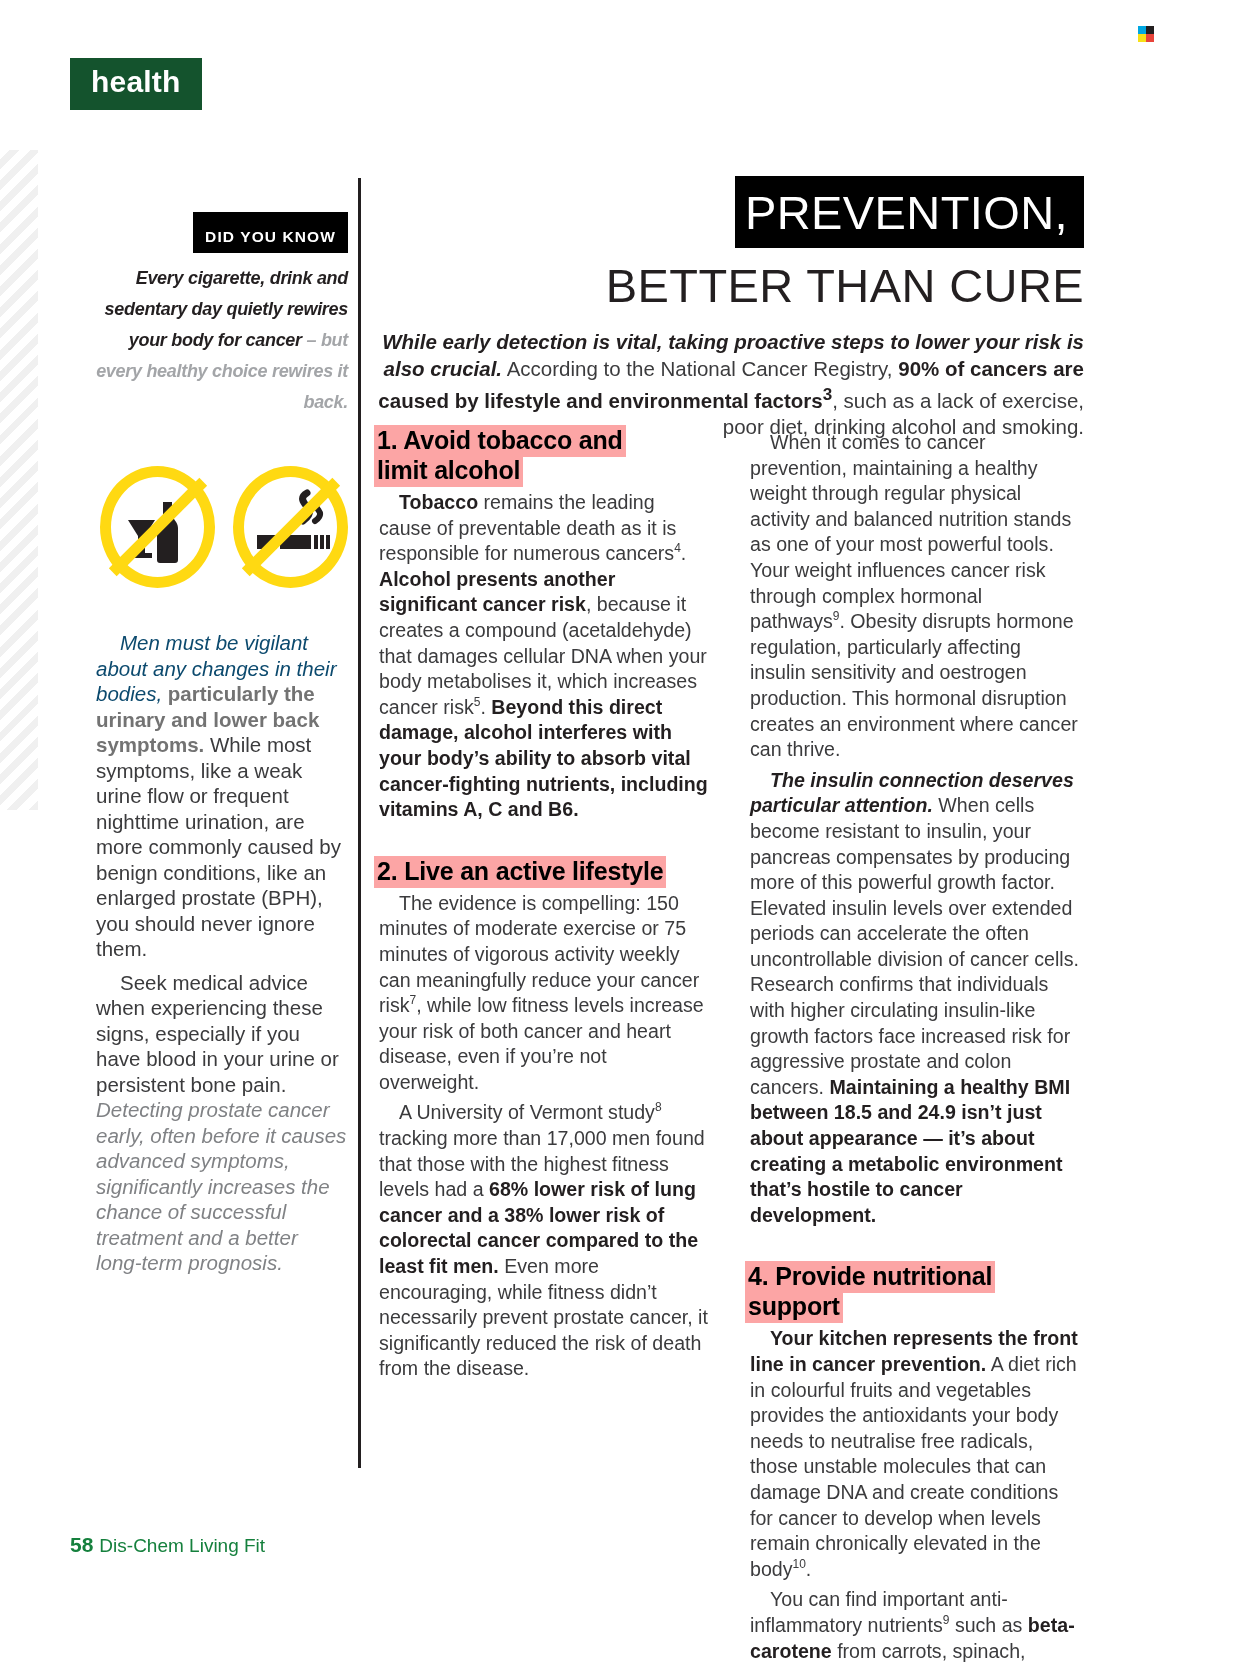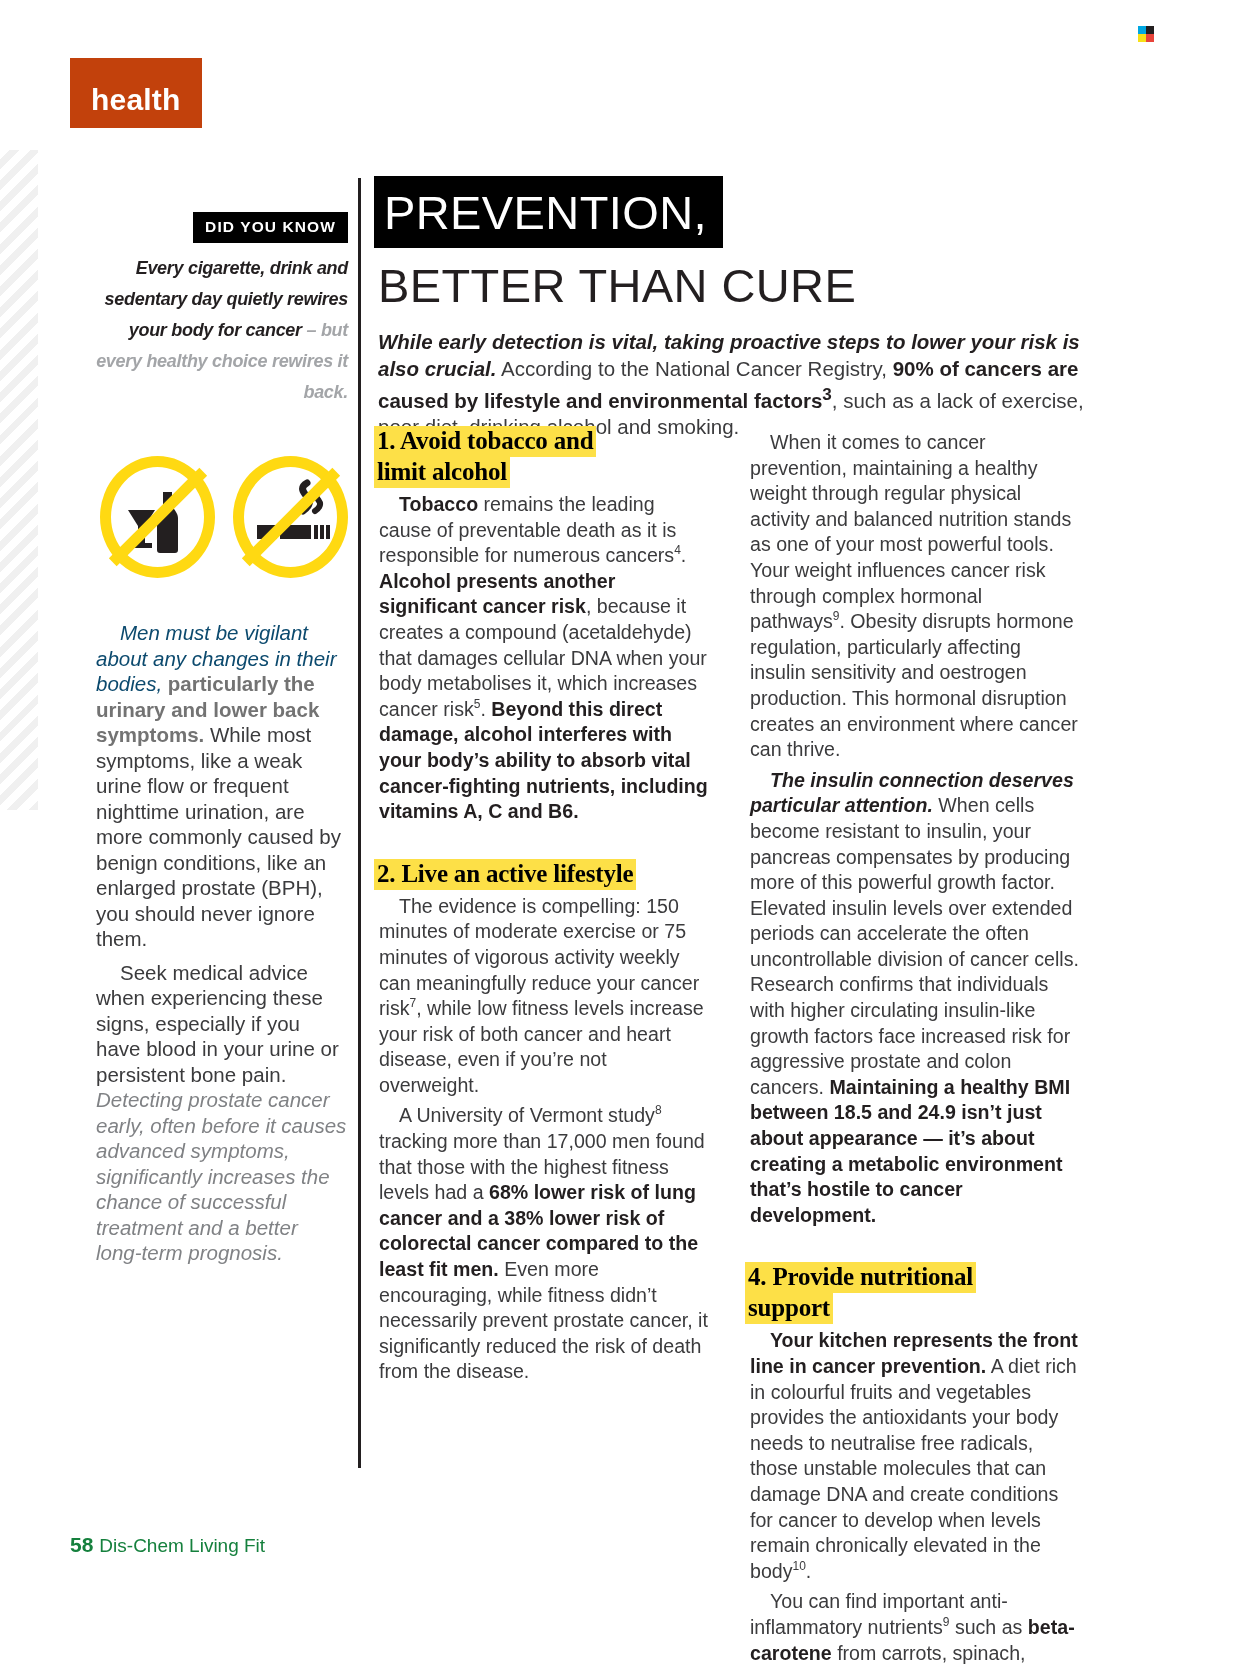--- a/index.html
+++ b/index.html
@@ -23,26 +23,26 @@
   #corner-mark .q { position: absolute; width: 8px; height: 8px; }
   #corner-mark .q1 { left: 0;   top: 0;   background: #00a7e1; }
   #corner-mark .q2 { left: 8px; top: 0;   background: #231f20; }
   #corner-mark .q3 { left: 0;   top: 8px; background: #f7e017; }
   #corner-mark .q4 { left: 8px; top: 8px; background: #e8443a; }
 
   
   #kicker {
     position: absolute;
     left: 70px; top: 58px;
-    background: #c2410c;
+    background: #14532d;
     color: #ffffff;
     font-weight: 700;
     font-size: 30px;
     letter-spacing: .2px;
-    padding: 25px 21px 11px 21px;
+    padding: 7px 21px 11px 21px;
   }
 
   
   #edge-hatch {
     position: absolute;
     left: 0; top: 150px;
     width: 38px; height: 660px;
     background: repeating-linear-gradient(
       -45deg,
       #f0f0f0 0px, #f0f0f0 7px,
@@ -60,21 +60,21 @@
   }
   #did-you-know-tag {
     display: block;
     margin-left: auto;
     width: fit-content;
     background: #000000;
     color: #ffffff;
     font-size: 15.5px;
     font-weight: 700;
     letter-spacing: 1.1px;
-    padding: 6px 12px 7px 12px;
+    padding: 16px 12px 7px 12px;
     text-align: left;
   }
   #pull-quote {
     margin-top: 10px;
     text-align: right;
     font-style: italic;
     font-weight: 700;
     font-size: 18px;
     line-height: 31px;
     letter-spacing: -0.3px;
@@ -122,21 +122,21 @@
 
   
   #rule-left {
     position: absolute;
     left: 358px; top: 178px;
     width: 3px; height: 1290px;
     background: #231f20;
   }
 
   
-  #article { position: absolute; left: 374px; top: 176px; width: 710px; }
+  #article { position: absolute; left: 374px; top: 176px; width: 710px; text-align: right; }
 
   #headline-line1 {
     display: inline-block;
     background: #000000;
     color: #ffffff;
     font-size: 47px;
     font-weight: 400;
     letter-spacing: .4px;
     line-height: 1;
     padding: 13px 16px 12px 10px;
@@ -181,25 +181,24 @@
 
   h2.sec-head {
     margin: 0 0 4px 0;
     font-size: 25px;
     font-weight: 700;
     line-height: 30px;
     letter-spacing: -0.2px;
     color: #000000;
   }
   h2.sec-head span.hl {
-    background: #fde047;
+    background: #fca5a5;
     box-decoration-break: clone;
     -webkit-box-decoration-break: clone;
     padding: 1px 3px 3px 3px;
-    font-family: Liberation Serif, serif;
   }
   .gap { height: 28px; }
 
   
   #footer {
     position: absolute;
     left: 70px; bottom: 108px;
     font-size: 19px;
     color: #15803d;
   }

